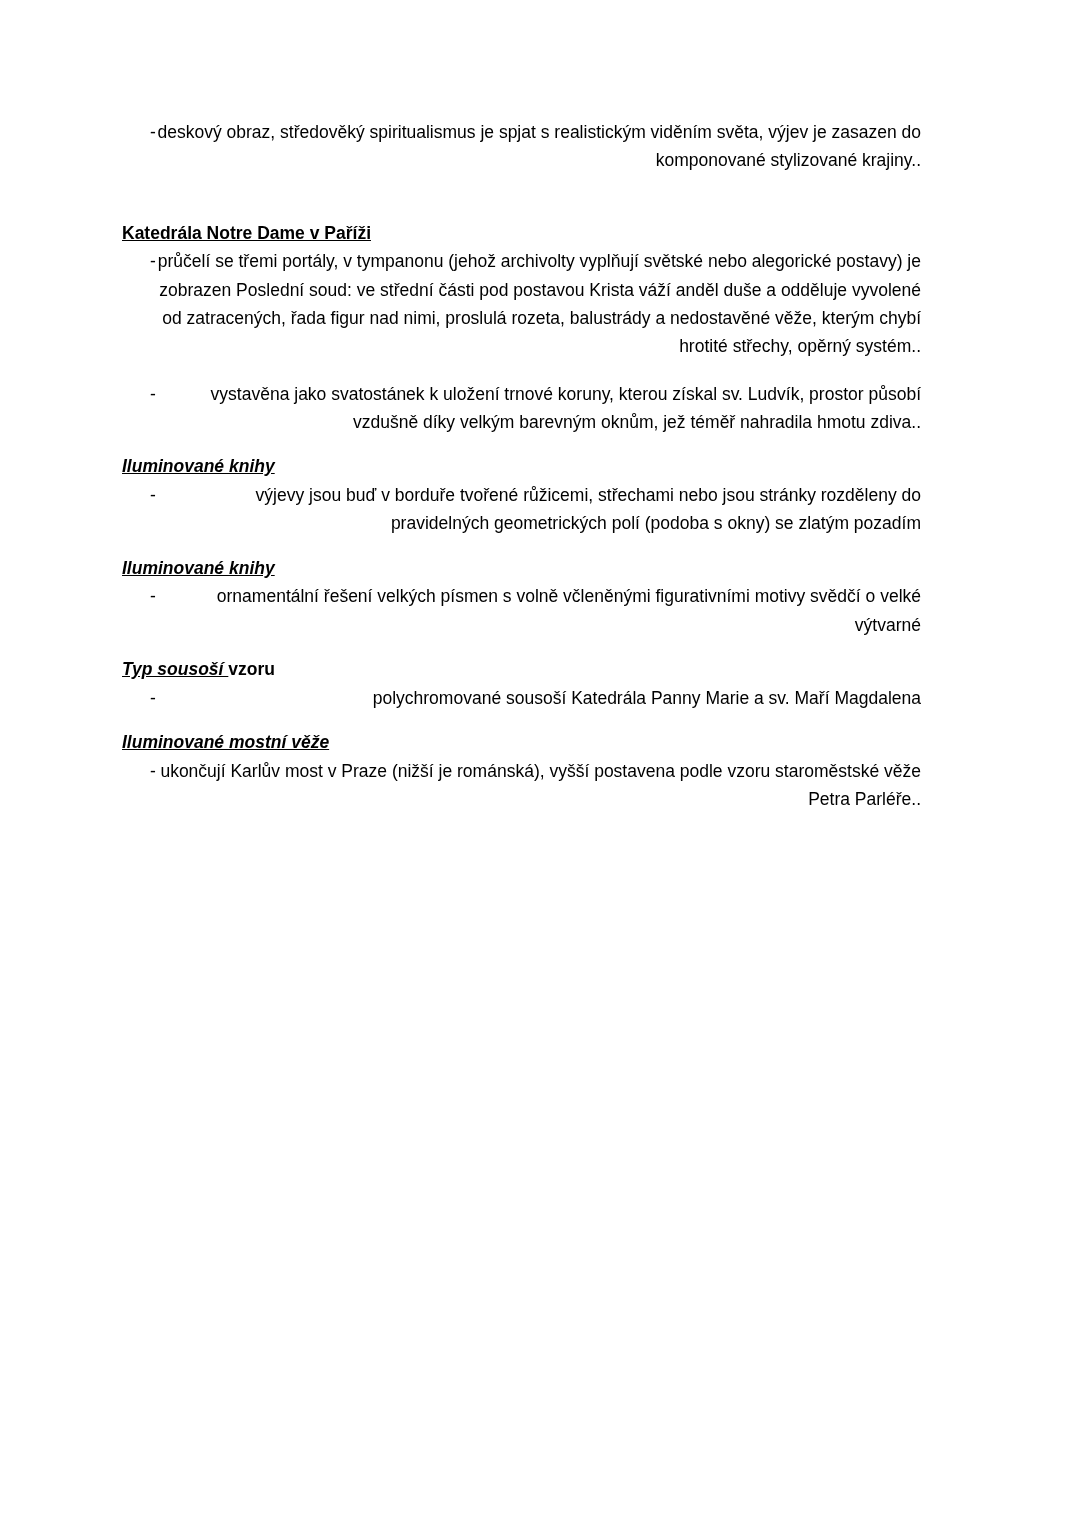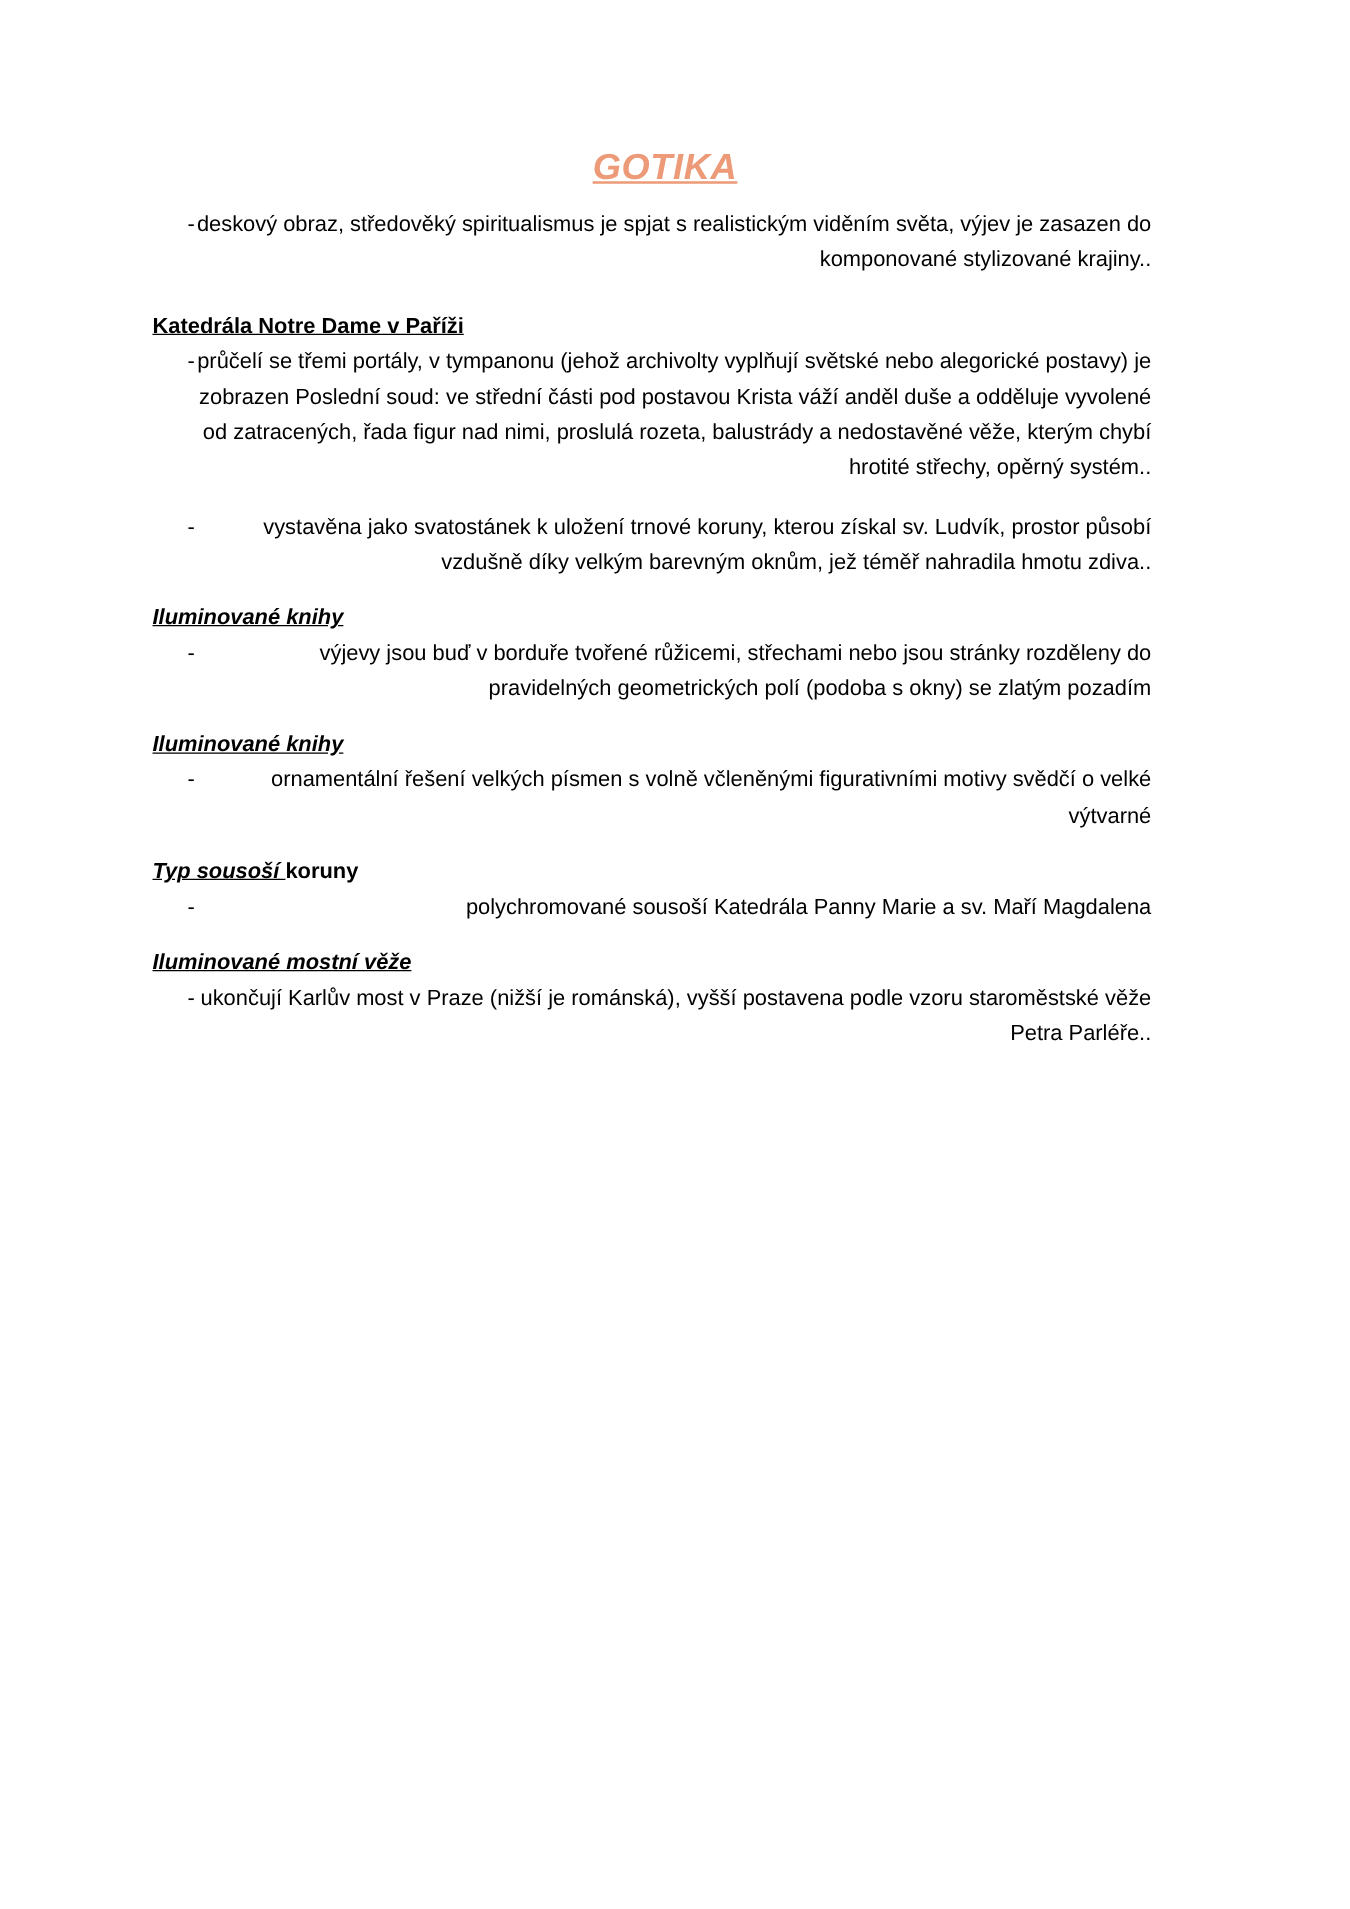--- a/index.html
+++ b/index.html
@@ -41,20 +41,21 @@
     margin: 0 0 2px 0;
   }
   .section-heading .u {
     text-decoration: underline;
   }
   .heading-italic {
     font-style: italic;
   }
   .heading-normal {
     font-style: normal;
+    margin-top: 20px;
   }
   .bullets {
     margin: 0;
     padding: 0;
     list-style: none;
   }
   .bullet {
     display: flex;
     align-items: flex-start;
     font-size: 17.5px;
@@ -72,21 +73,20 @@
     max-width: 765px;
     text-align: right;
   }
   .spacer-sm { height: 8px; }
 </style>
 </head>
 <body>
 
 <div class="page">
 
-  <h1 class="doc-title" style="color: rgb(236, 154, 119);">GOTIKA</h1>
 
   <div class="section">
     <ul class="bullets">
       <li class="bullet">
         <span class="dash">-</span>
         <span class="btext">deskový obraz, středověký spiritualismus je spjat s realistickým viděním světa, výjev je zasazen do komponované stylizované krajiny..</span>
       </li>
     </ul>
   </div>
 
@@ -132,21 +132,21 @@
     <ul class="bullets">
       <li class="bullet">
         <span class="dash">-</span>
         <span class="btext">ornamentální řešení velkých písmen s volně včleněnými figurativními motivy svědčí o velké výtvarné</span>
       </li>
     </ul>
   </div>
 
   <div class="section">
     <p class="section-heading heading-italic">
-      <span class="u">Typ sousoší </span><span class="heading-normal">koruny</span>
+      <span class="u">Typ sousoší </span><span class="heading-normal">vzoru</span>
     </p>
     <ul class="bullets">
       <li class="bullet">
         <span class="dash">-</span>
         <span class="btext">polychromované sousoší Katedrála Panny Marie a sv. Maří Magdalena</span>
       </li>
     </ul>
   </div>
 
   <div class="section">

